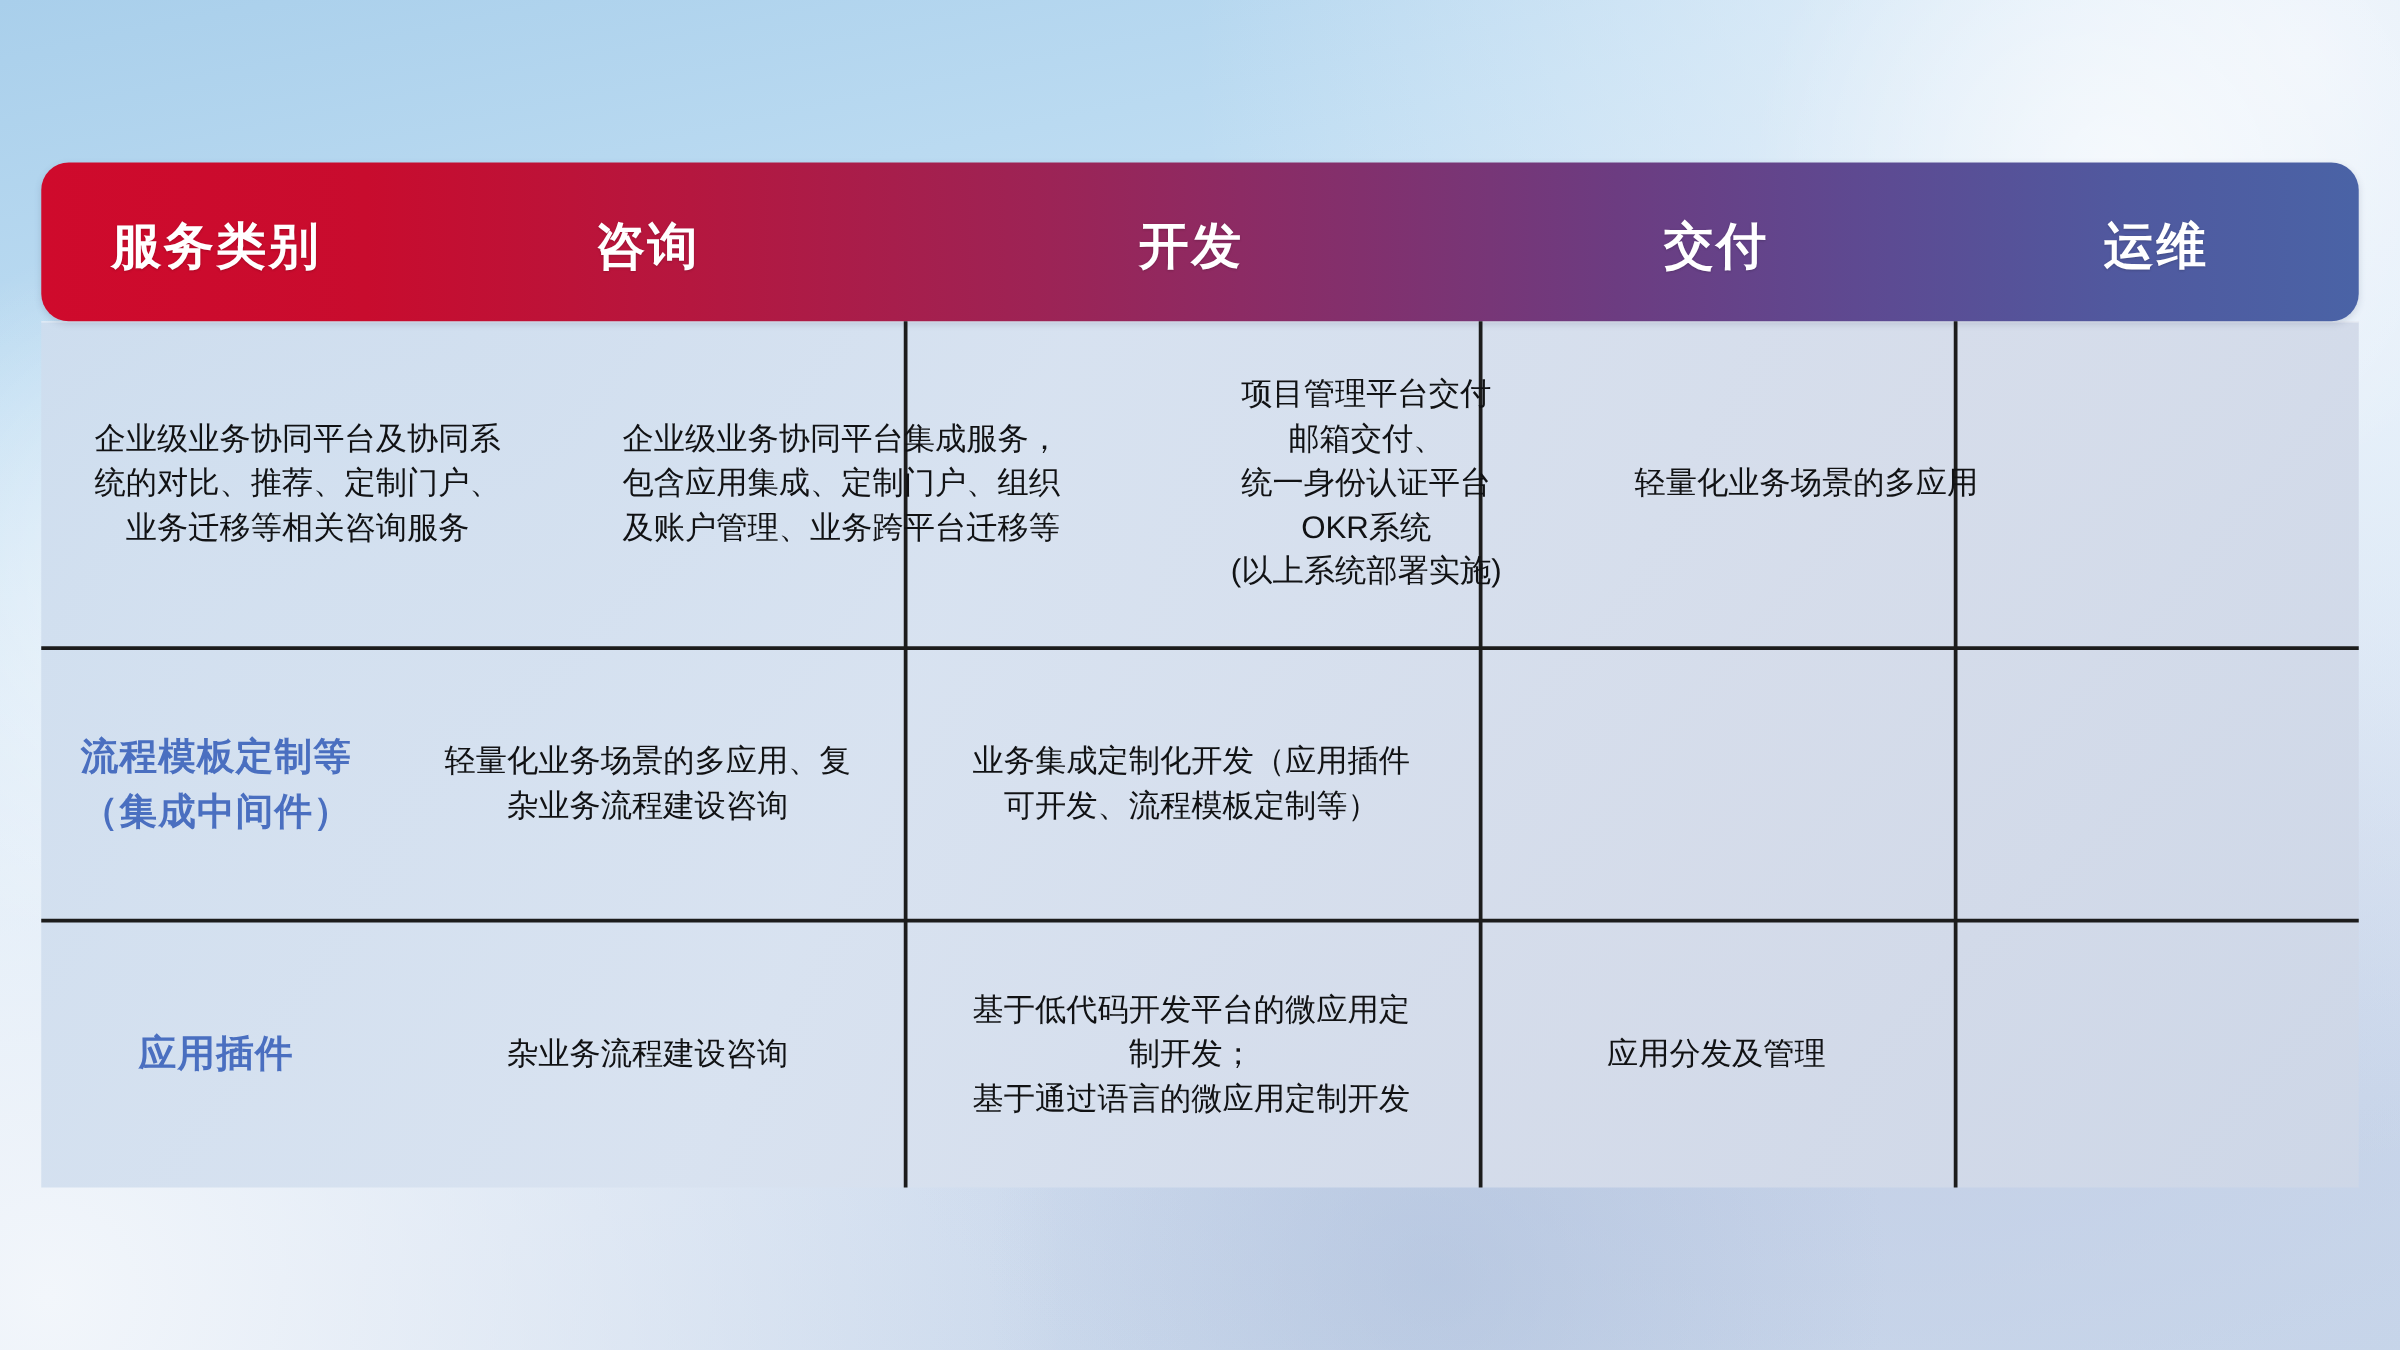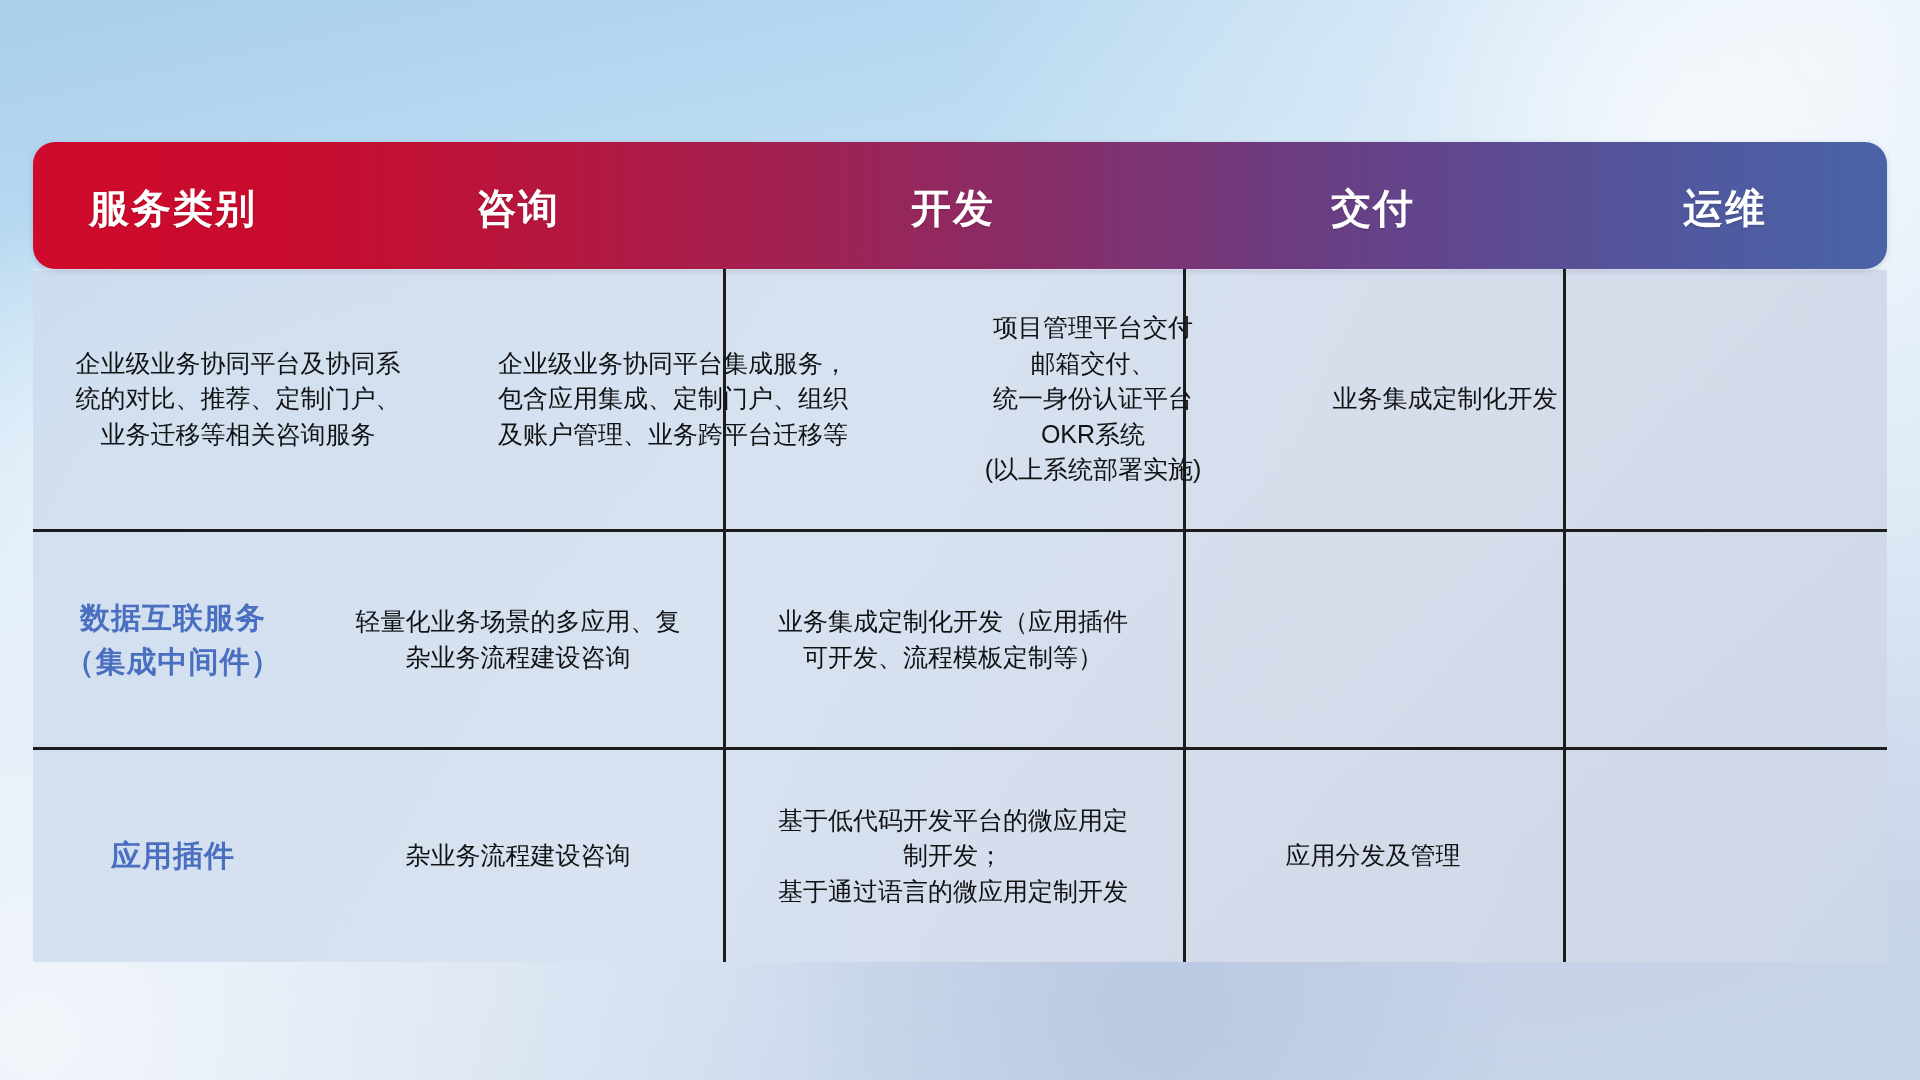--- a/index.html
+++ b/index.html
@@ -47,21 +47,20 @@
     background: radial-gradient(circle, rgba(160,180,212,0.38) 0%, rgba(160,180,212,0) 68%);
   }
 
   
   #table-wrap {
     position: absolute;
     left: 33px;
     top: 130px;
     width: 1854px;
     height: 820px;
-    margin-top: 12px;
   }
 
   
   #table-body-panel {
     position: absolute;
     left: 0;
     top: 127px;
     width: 1854px;
     height: 693px;
     background:
@@ -185,25 +184,25 @@
 统的对比、推荐、定制门户、
 业务迁移等相关咨询服务</div>
     <div class="tcell col-2">企业级业务协同平台集成服务，
 包含应用集成、定制门户、组织
 及账户管理、业务跨平台迁移等</div>
     <div class="tcell col-3">项目管理平台交付
 邮箱交付、
 统一身份认证平台
 OKR系统
 (以上系统部署实施)</div>
-    <div class="tcell col-4">业务集成定制化开发</div>
+    <div class="tcell col-4">轻量化业务场景的多应用</div>
   </div>
 
   <div class="trow" style="top:390px; height:215px;">
-    <div class="tcell category col-0">数据互联服务
+    <div class="tcell category col-0">流程模板定制等
 （集成中间件）</div>
     <div class="tcell col-1">轻量化业务场景的多应用、复
 杂业务流程建设咨询</div>
     <div class="tcell col-2">业务集成定制化开发（应用插件
 可开发、流程模板定制等）</div>
     <div class="tcell col-3"></div>
     <div class="tcell col-4"></div>
   </div>
 
   <div class="trow" style="top:608px; height:212px;">

